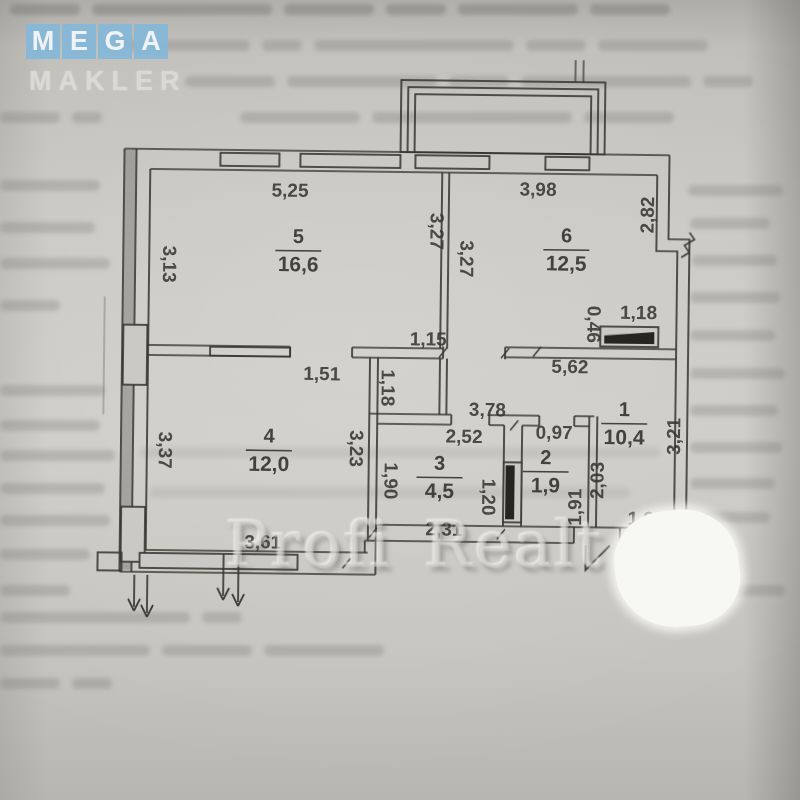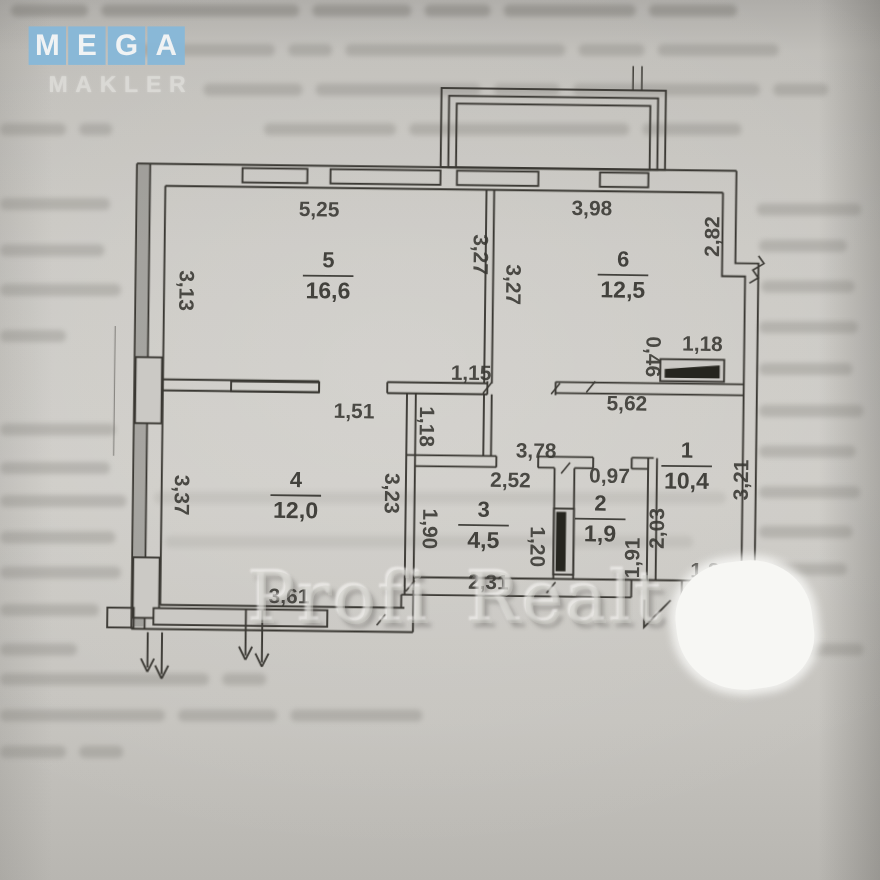--- a/index.html
+++ b/index.html
@@ -11,21 +11,21 @@
       linear-gradient(180deg,#aeaca8 0%,#c0beb9 6%,#c9c7c2 28%,#cdcbc6 55%,#c5c3be 82%,#b8b6b1 100%);}
   
   .br{position:absolute;display:flex;gap:12px;filter:blur(2.3px);opacity:.26;pointer-events:none;}
   .br i{display:block;height:11px;border-radius:5px;background:#6e6c66;}
   .br.dark{opacity:.38}.br.faint{opacity:.12}
   
   .logo{position:absolute;left:26px;top:24px;}
   .tiles{display:flex;}
   .tile{width:34px;height:35px;margin-right:2px;background:#87b8d9;color:#f3f6f8;
     font-weight:bold;font-size:27px;line-height:35px;text-align:center;opacity:.95;}
-  .makler{margin-top:7px;margin-left:18px;font-size:21px;font-weight:bold;letter-spacing:7px;
+  .makler{margin-top:7px;margin-left:3px;font-size:27px;font-weight:bold;letter-spacing:7px;
     color:#dcdbd7;text-shadow:0 0 2px rgba(255,255,255,.35);opacity:.95;}
   
   .monogram{position:absolute;left:205px;top:128px;font-family:"DejaVu Serif",serif;
     font-size:380px;line-height:1;letter-spacing:-78px;color:rgba(205,203,198,.42);
     text-shadow:-2px -2px 2px rgba(250,249,246,.65), 4px 5px 5px rgba(80,78,74,.38);
     pointer-events:none;}
   .brandmark{position:absolute;left:226px;top:508px;font-family:"DejaVu Serif",serif;
     font-size:64px;letter-spacing:2px;word-spacing:10px;color:rgba(205,203,198,.45);
     text-shadow:-2px -2px 2px rgba(250,249,246,.6), 3px 4px 4px rgba(80,78,74,.35);
     pointer-events:none;white-space:nowrap;}

